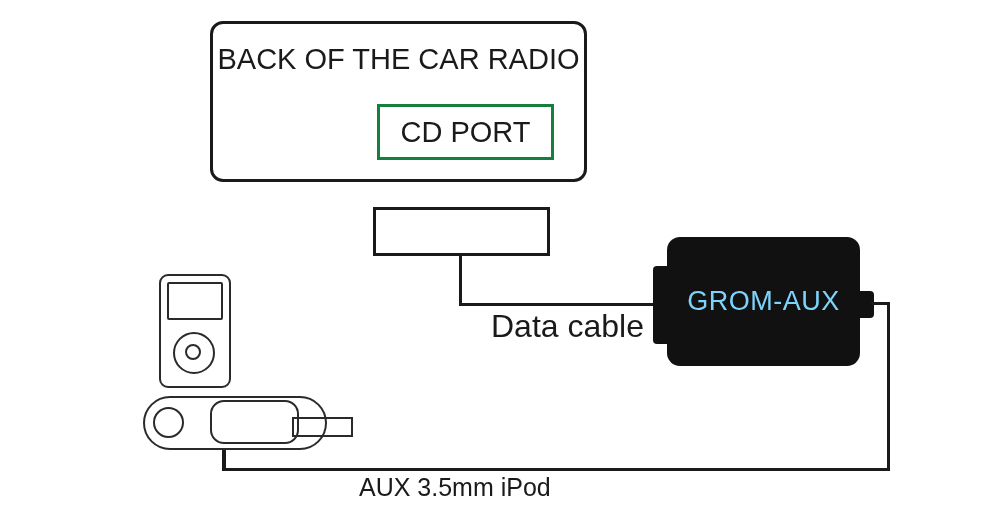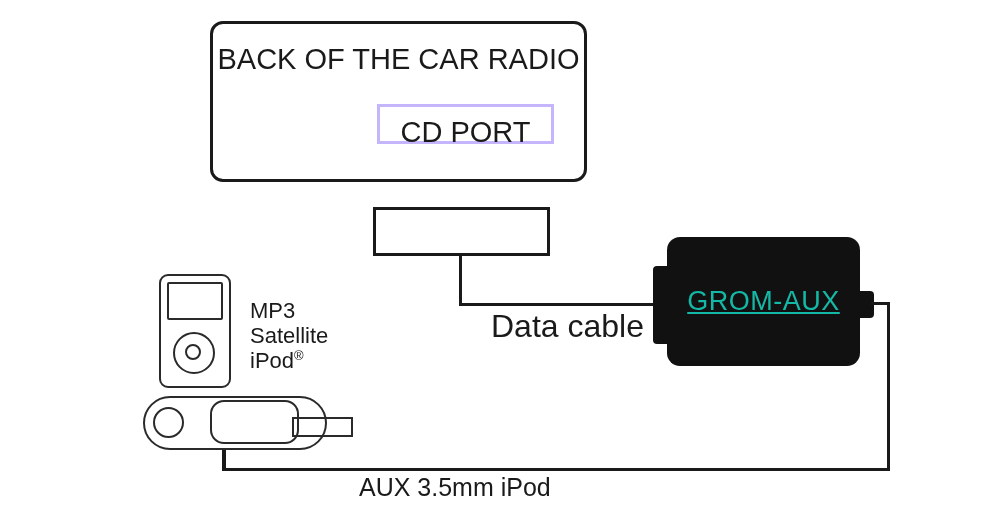--- a/index.html
+++ b/index.html
@@ -30,22 +30,22 @@
   }
   .radio-label {
     left: 0; right: 0; top: 18px;
     text-align: center;
     font-size: 29px;
     line-height: 34px;
     white-space: nowrap;
   }
   .cd-port-box {
     left: 164px; top: 80px;
-    width: 177px; height: 40px;
-    border: 3px solid #c4b5fd;
+    width: 177px; height: 56px;
+    border: 3px solid #15803d;
     box-sizing: border-box;
     text-align: center;
     font-size: 29px;
     line-height: 50px;
     white-space: nowrap;
   }
 
   
   .connector-box {
     left: 373px; top: 207px;
@@ -78,24 +78,23 @@
   
   .grom-body {
     left: 667px; top: 237px;
     width: 193px; height: 129px;
     background: #111111;
     border-radius: 13px;
     display: flex;
     align-items: center;
     justify-content: center;
     font-size: 27px;
-    color: #14b8a6;
+    color: #7dd3fc;
     letter-spacing: 0.5px;
     white-space: nowrap;
-    text-decoration: underline;
   }
   .grom-tab-left {
     left: 653px; top: 266px;
     width: 20px; height: 78px;
     background: #111111;
     border-radius: 4px;
   }
   .grom-tab-right {
     left: 856px; top: 291px;
     width: 18px; height: 27px;
@@ -207,25 +206,20 @@
   <div class="abs line h-aux"></div>
   <div class="abs aux-cable-label">AUX 3.5mm iPod</div>
 
   <div class="abs ipod-body">
     <div class="abs ipod-screen"></div>
     <div class="abs ipod-wheel">
       <div class="abs ipod-hub"></div>
     </div>
   </div>
 
-  <div class="abs player-label">
-    <div>MP3</div>
-    <div>Satellite</div>
-    <div><span>iPod</span><sup>®</sup></div>
-  </div>
 
   <div class="abs dock-body">
     <div class="abs dock-jack"></div>
     <div class="abs dock-slot">
       <div class="abs dock-pins"></div>
     </div>
   </div>
 
 </div>
 

